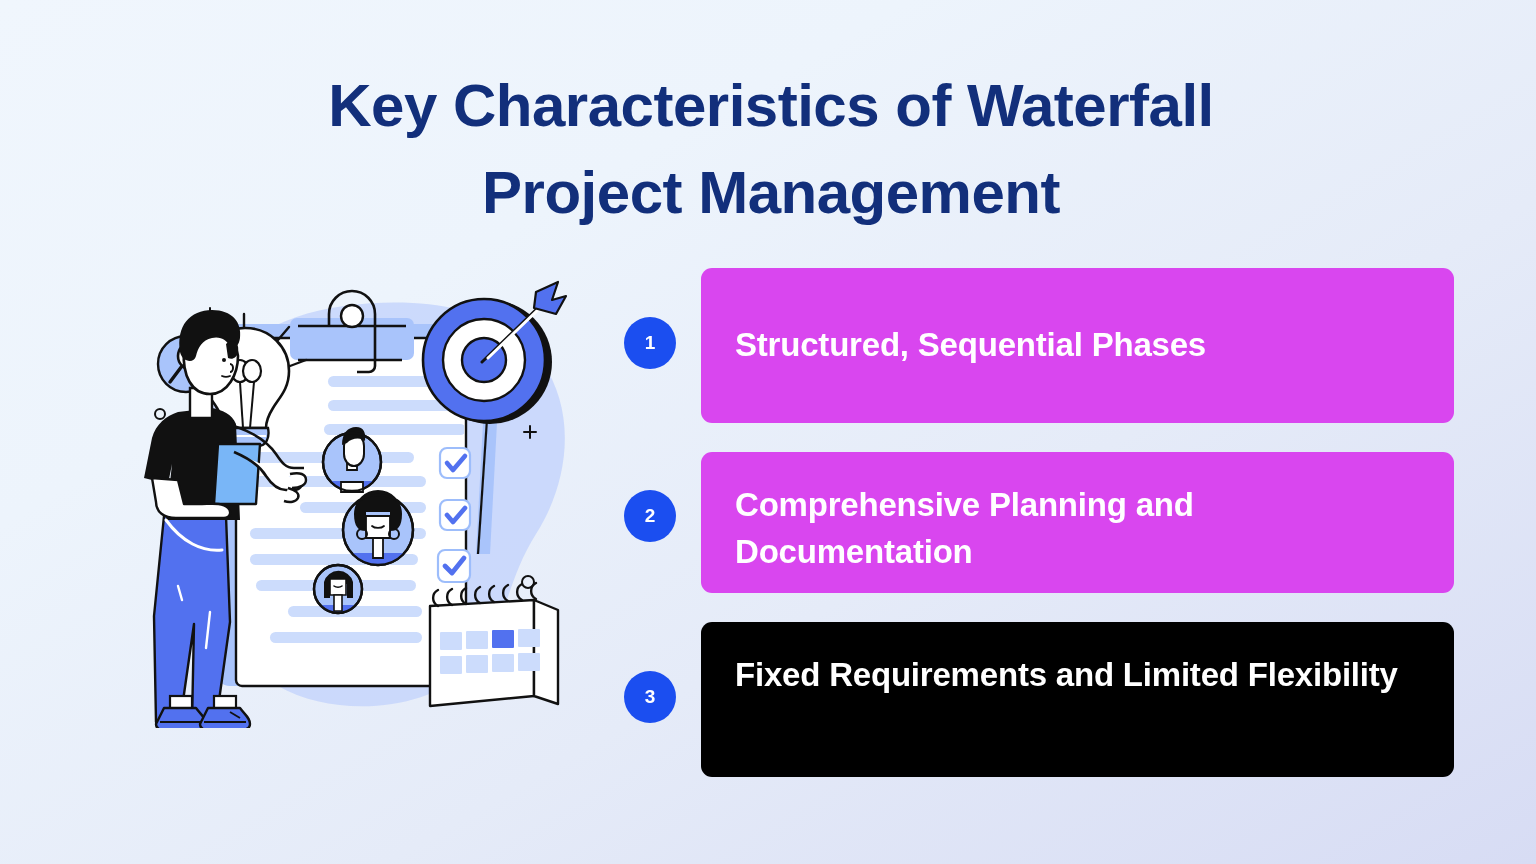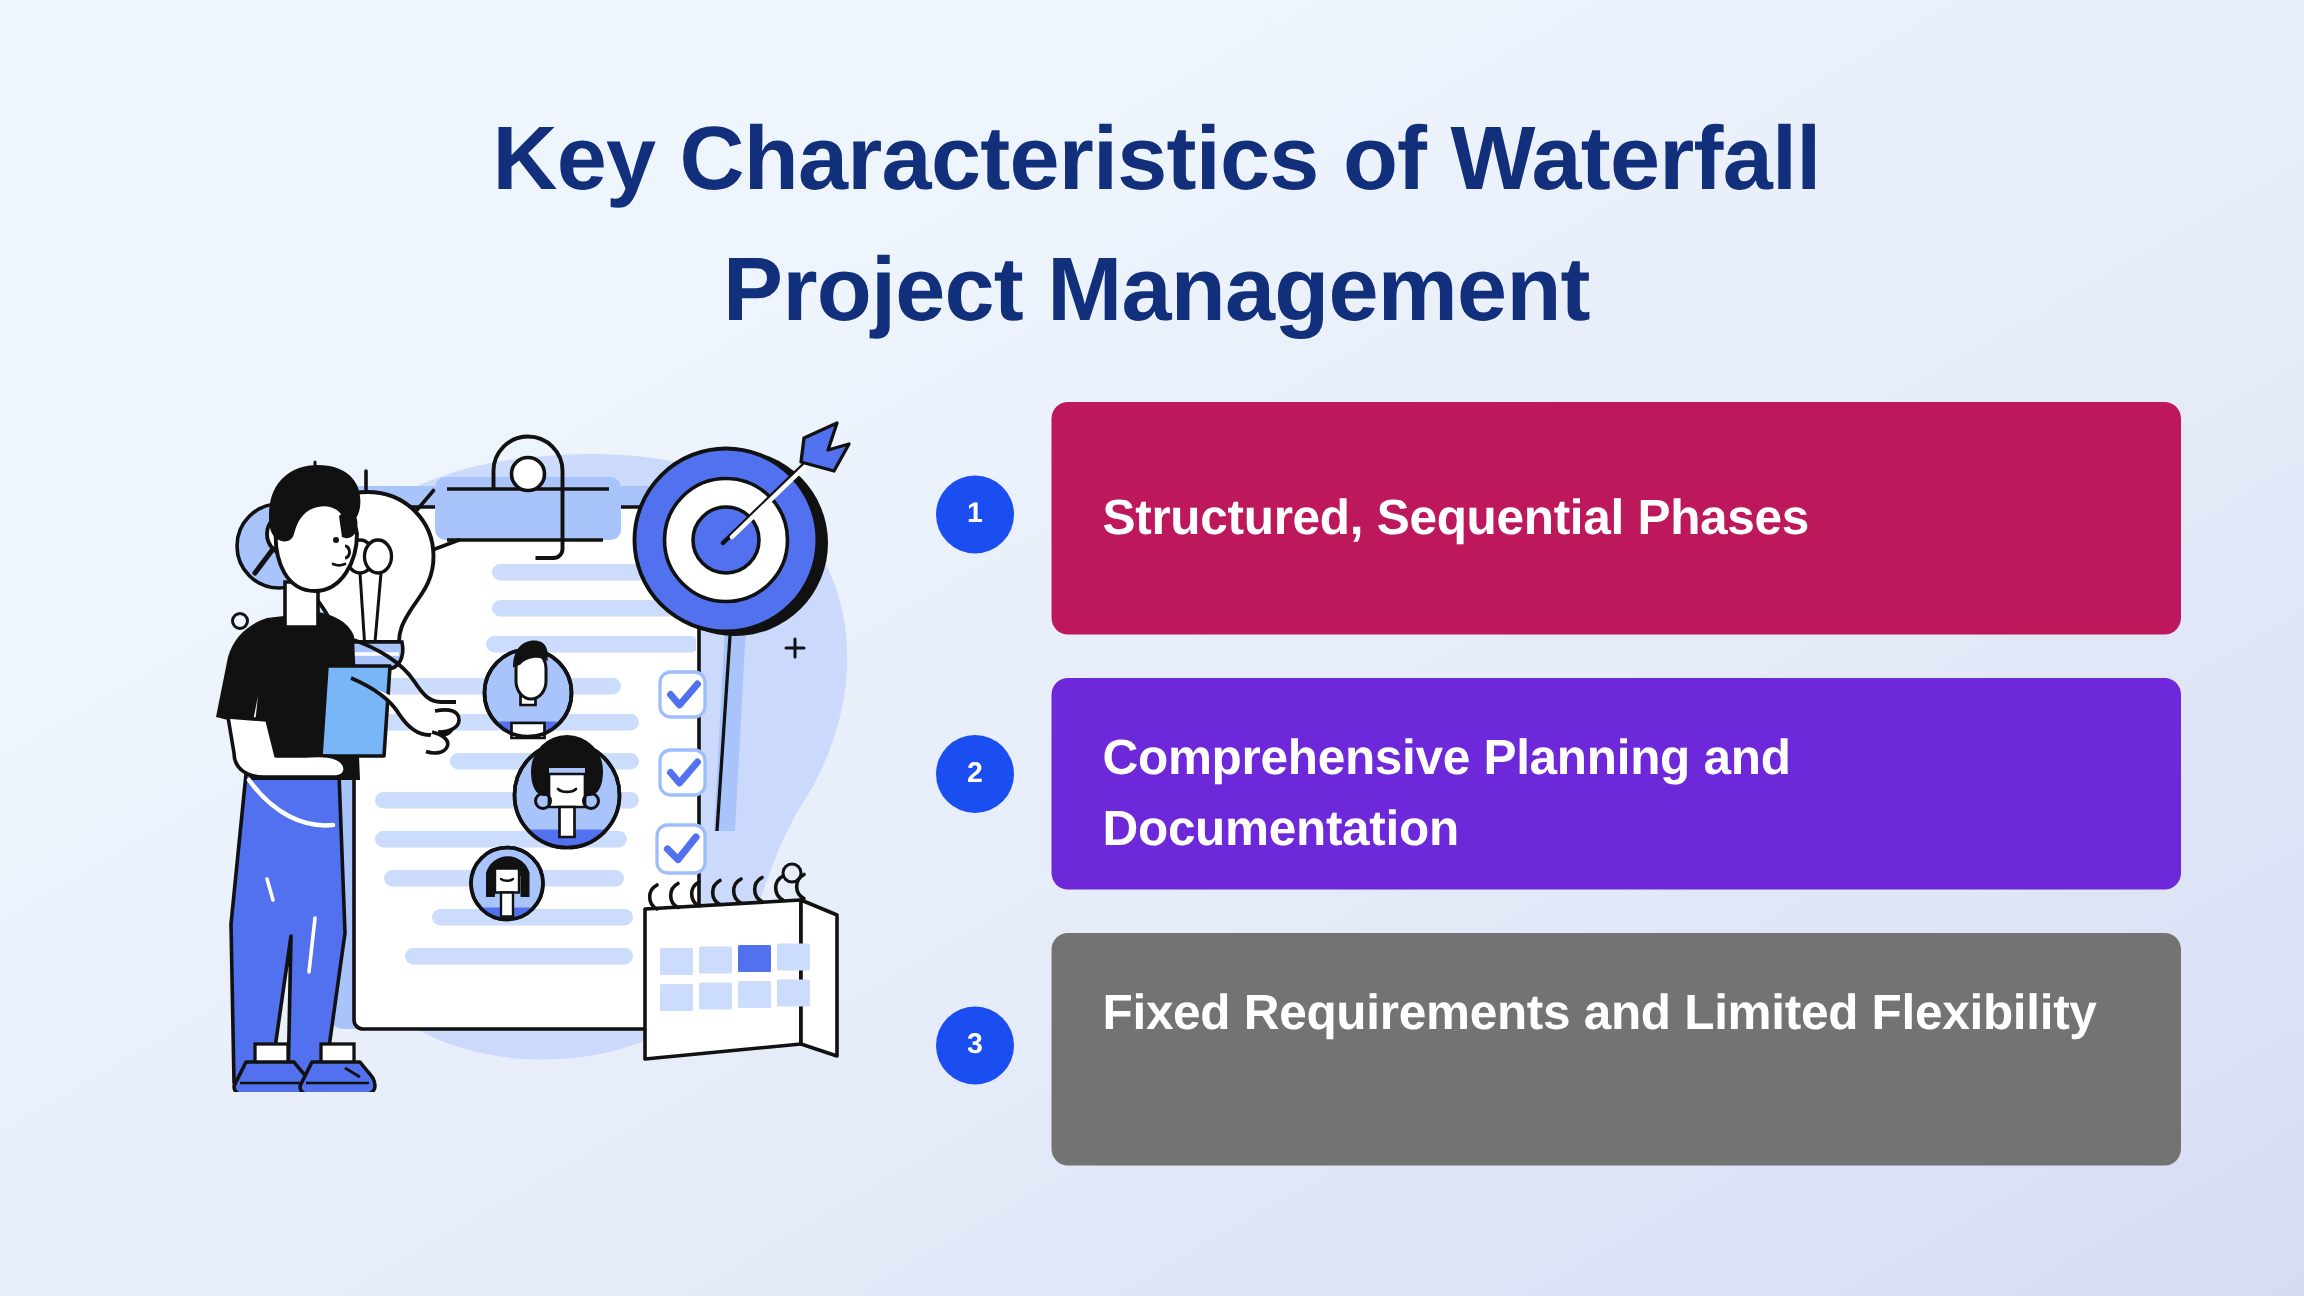--- a/index.html
+++ b/index.html
@@ -70,23 +70,23 @@
     flex: 1 1 auto;
     border-radius: 11px;
     box-sizing: border-box;
     padding: 30px 34px;
     color: #ffffff;
     font-size: 33px;
     font-weight: 700;
     line-height: 1.42;
     letter-spacing: -0.2px;
   }
-  .card.c1 { background: #be185d; height: 155px; display: flex; align-items: center; }
-  .card.c2 { background: #6d28d9; height: 141px; }
-  .card.c3 { background: #737373; height: 155px; }
+  .card.c1 { background: #d946ef; height: 155px; display: flex; align-items: center; }
+  .card.c2 { background: #d946ef; height: 141px; }
+  .card.c3 { background: #000000; height: 155px; }
 
   
   #illustration {
     position: absolute;
     left: 138px;
     top: 266px;
     width: 452px;
     height: 462px;
   }
 

